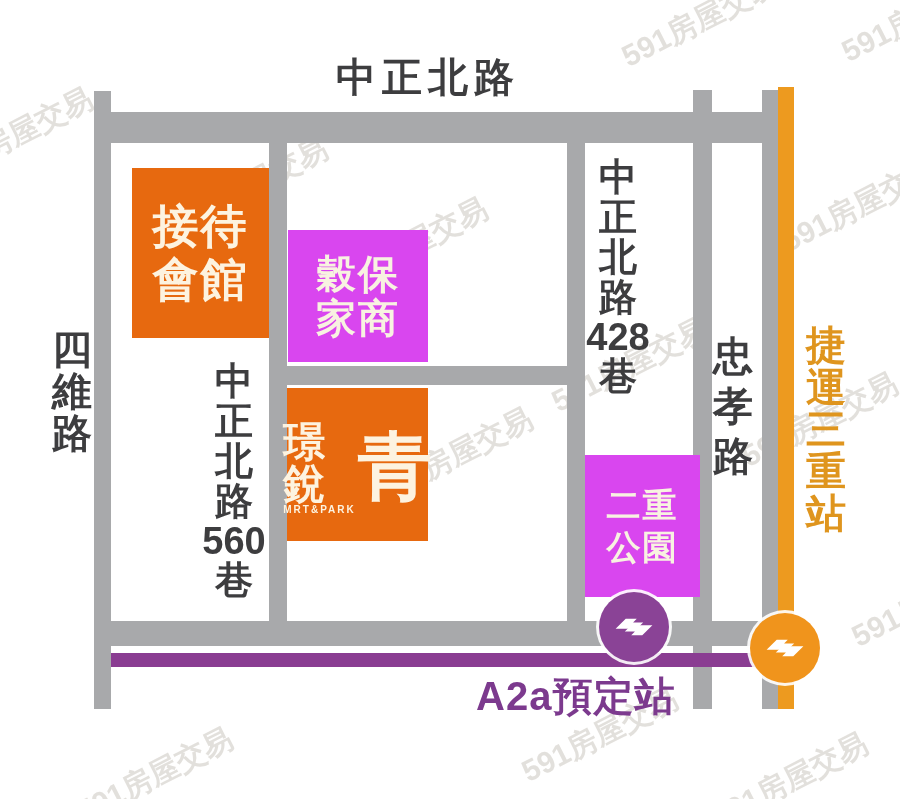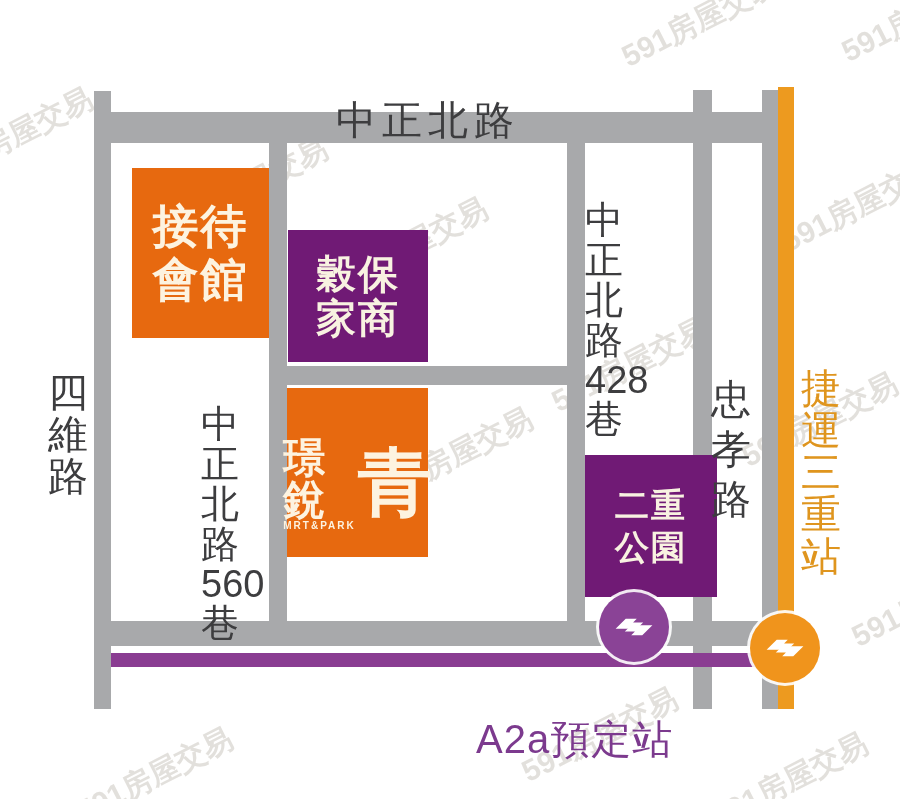--- a/index.html
+++ b/index.html
@@ -10,29 +10,29 @@
   
   .road{position:absolute;background:#a8a9ab;}
   .mrt-line-orange{position:absolute;background:#ed9a1f;}
   .mrt-line-purple{position:absolute;background:#8a3d92;}
   
   .box{
     position:absolute;display:flex;align-items:center;justify-content:center;
     text-align:left;font-weight:700;white-space:pre-line;
   }
   .box-orange{background:#e7690f;color:#fdf3e0;}
-  .box-tan{background:#701a75;color:#f8f2e1;}
+  .box-tan{background:#d946ef;color:#f8f2e1;}
   
   .lbl{
-    position:absolute;color:#3d3d3f;font-weight:400;white-space:pre-line;
-    text-align:left;line-height:1.05;margin-top:43px;
+    position:absolute;color:#3d3d3f;font-weight:700;white-space:pre-line;
+    text-align:center;line-height:1.05;
   }
   .vlabel{line-height:1.05;}
   
-  .proj-inner{display:flex;align-items:center;justify-content:center;padding-top:22px;}
+  .proj-inner{display:flex;align-items:center;justify-content:center;padding-top:6px;}
   .proj-col{display:flex;flex-direction:column;align-items:center;}
   .proj-main{font-size:42px;font-weight:700;letter-spacing:1px;line-height:1;}
   .proj-sub{font-size:10px;font-weight:700;letter-spacing:2px;line-height:1;}
   .proj-accent{font-size:74px;font-weight:700;line-height:0.9;margin-left:2px;}
   
   .station{
     position:absolute;width:70px;height:70px;border-radius:50%;
     display:flex;align-items:center;justify-content:center;
     box-shadow:0 0 0 3px rgba(255,255,255,0.9);
   }
@@ -83,21 +83,21 @@
 家商</div>
 
   <div class="box box-orange proj-inner" style="left:287px;top:388px;width:141px;height:147px">
     <span class="proj-col">
       <span class="proj-main">璟銳</span>
       <span class="proj-sub">MRT&amp;PARK</span>
     </span>
     <span class="proj-accent">青</span>
   </div>
 
-  <div class="box box-tan" style="left:585px;top:455px;width:132px;height:142px;font-size:34px;line-height:1.25;letter-spacing:2px">二重
+  <div class="box box-tan" style="left:585px;top:455px;width:115px;height:142px;font-size:34px;line-height:1.25;letter-spacing:2px">二重
 公園</div>
 
   <div class="lbl" style="left:336px;top:56px;font-size:40px;letter-spacing:6px">中正北路</div>
 
   <div class="lbl vlabel" style="left:48px;top:328px;width:48px;font-size:40px">四
 維
 路</div>
 
   <div class="lbl vlabel" style="left:201px;top:362px;width:66px;font-size:38px">中
 正

